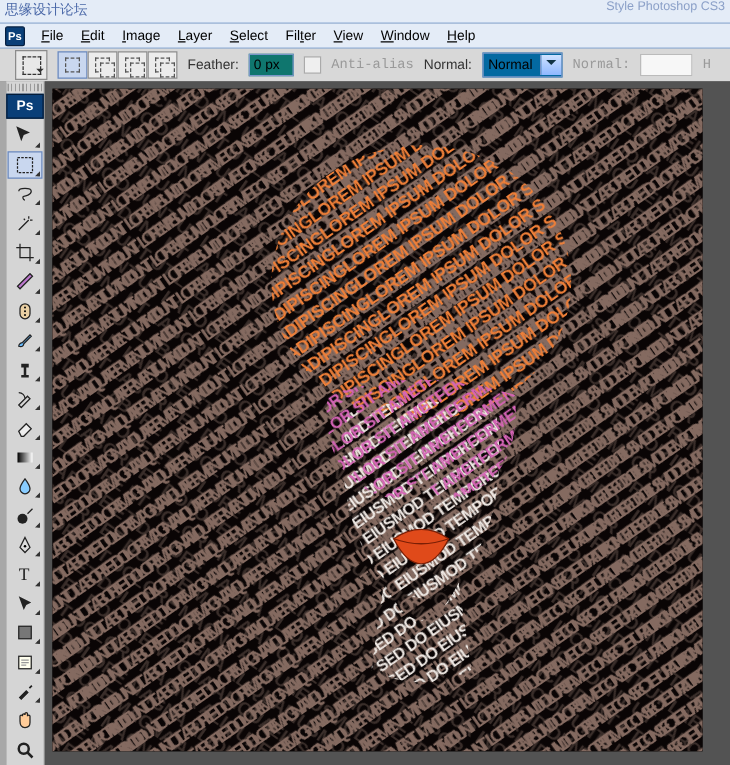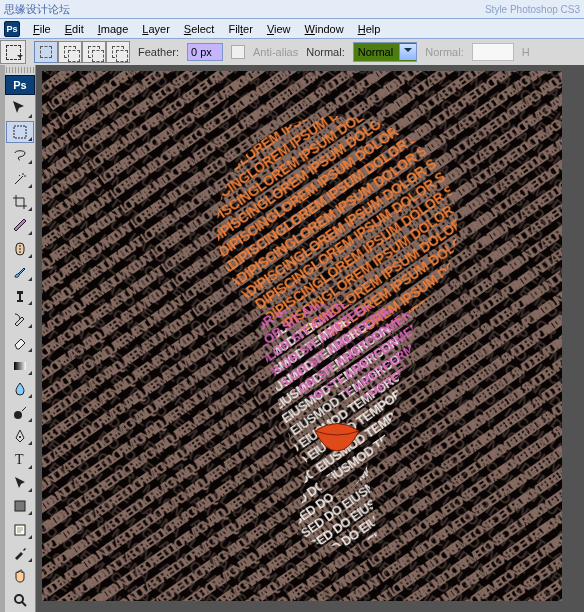--- a/index.html
+++ b/index.html
@@ -1,44 +1,44 @@
 <!DOCTYPE html>
 <html><head>
 <meta charset="utf-8">
 <style>
   html,body{margin:0;padding:0;font-family:"Tahoma",sans-serif;font-size:11px;color:#000;background:#fff;}
   #app{width:584px;height:612px;background:#535353;position:relative;overflow:hidden;}
 
   
-  .titlebar{height:18px;background:#e4ecf7;border-bottom:1px solid #8ba9d4;display:flex;align-items:center;padding:0 4px;color:#4a68a8;}
+  .titlebar{height:18px;background:#e4ecf7;border-bottom:1px solid #8ba9d4;display:flex;padding:0 4px;color:#4a68a8;}
   .app-icon{width:14px;height:14px;background:#0a3f78;border:1px solid #062042;border-radius:2px;display:inline-flex;align-items:center;justify-content:center;color:#fff;font-weight:bold;font-size:9px;margin-right:4px;font-family:Arial;}
   .title-text{flex:1;color:#4a68a8;}
   .title-right{font-size:10px;color:#8ba0c8;}
 
   
   .menubar{height:19px;background:#e4ecf7;border-bottom:1px solid #8ba9d4;display:flex;align-items:center;padding:0 2px;}
   .menubar .app-icon{margin-left:2px;margin-right:6px;}
   .menu-item{padding:2px 7px;cursor:default;}
   .menu-item u{text-decoration:underline;}
 
   
-  .optbar{height:26px;background:#d8d8d8;border-bottom:1px solid #8b8b8b;display:flex;align-items:center;padding:0 0;gap:8px;}
+  .optbar{height:26px;background:#d8d8d8;border-bottom:1px solid #8b8b8b;display:flex;align-items:center;padding:0 12px;gap:8px;}
   .tool-preset{width:24px;height:22px;border:1px solid #8b8b8b;background:#e8e8e8;display:flex;align-items:center;justify-content:center;position:relative;}
   .tool-preset:after{content:"";position:absolute;right:2px;bottom:2px;border:3px solid transparent;border-top-color:#333;}
   .marq-icon{width:13px;height:13px;border:1px dashed #333;}
   .sel-modes{display:flex;gap:0;}
   .sel-mode{width:22px;height:20px;border:1px solid #8b8b8b;background:#ececec;display:flex;align-items:center;justify-content:center;}
   .sel-mode.active{background:#c9d7ef;border-color:#6b88bb;}
   .sm-shape{width:10px;height:10px;border:1px dashed #555;position:relative;}
   .sm-shape.dbl:before{content:"";position:absolute;left:3px;top:3px;width:10px;height:10px;border:1px dashed #555;background:#ececec;}
   .opt-label{color:#333;}
-  .opt-label.dis{color:#9a9a9a;}
-  .opt-input{height:16px;border:1px solid #7a96c8;background:#c4b5fd;padding:0 3px;display:inline-flex;align-items:center;min-width:28px;}
+  .opt-label.dis{color:#9a9a9a;font-family:Liberation Mono, monospace;}
+  .opt-input{height:16px;border:1px solid #7a96c8;background:#0f766e;padding:0 3px;display:inline-flex;align-items:center;min-width:28px;}
   .chk{width:12px;height:12px;border:1px solid #aaa;background:#efefef;display:inline-block;vertical-align:middle;}
-  .style-sel{display:flex;align-items:center;border:1px solid #7a96c8;background:#4d7c0f;height:18px;padding-left:4px;justify-content:space-between;}
+  .style-sel{display:flex;align-items:center;border:1px solid #7a96c8;background:#0369a1;height:18px;padding-left:4px;justify-content:space-between;}
   .style-sel .arr{width:16px;height:16px;background:linear-gradient(#cfe2ff,#8fb8ff);border-left:1px solid #7a96c8;display:flex;align-items:center;justify-content:center;margin-left:6px;}
   .style-sel .arr:before{content:"";border:4px solid transparent;border-top-color:#134;}
   .wfield{width:40px;height:16px;border:1px solid #bbb;background:#f7f7f7;}
 
   
   .workspace{position:absolute;left:0;top:65px;right:0;bottom:0;display:flex;}
   .gutter{width:5px;background:#a8a8a8;}
 
   
   .toolbox{width:30px;background:#d5d5d5;border-right:1px solid #8b8b8b;display:flex;flex-direction:column;align-items:center;padding-top:2px;}

